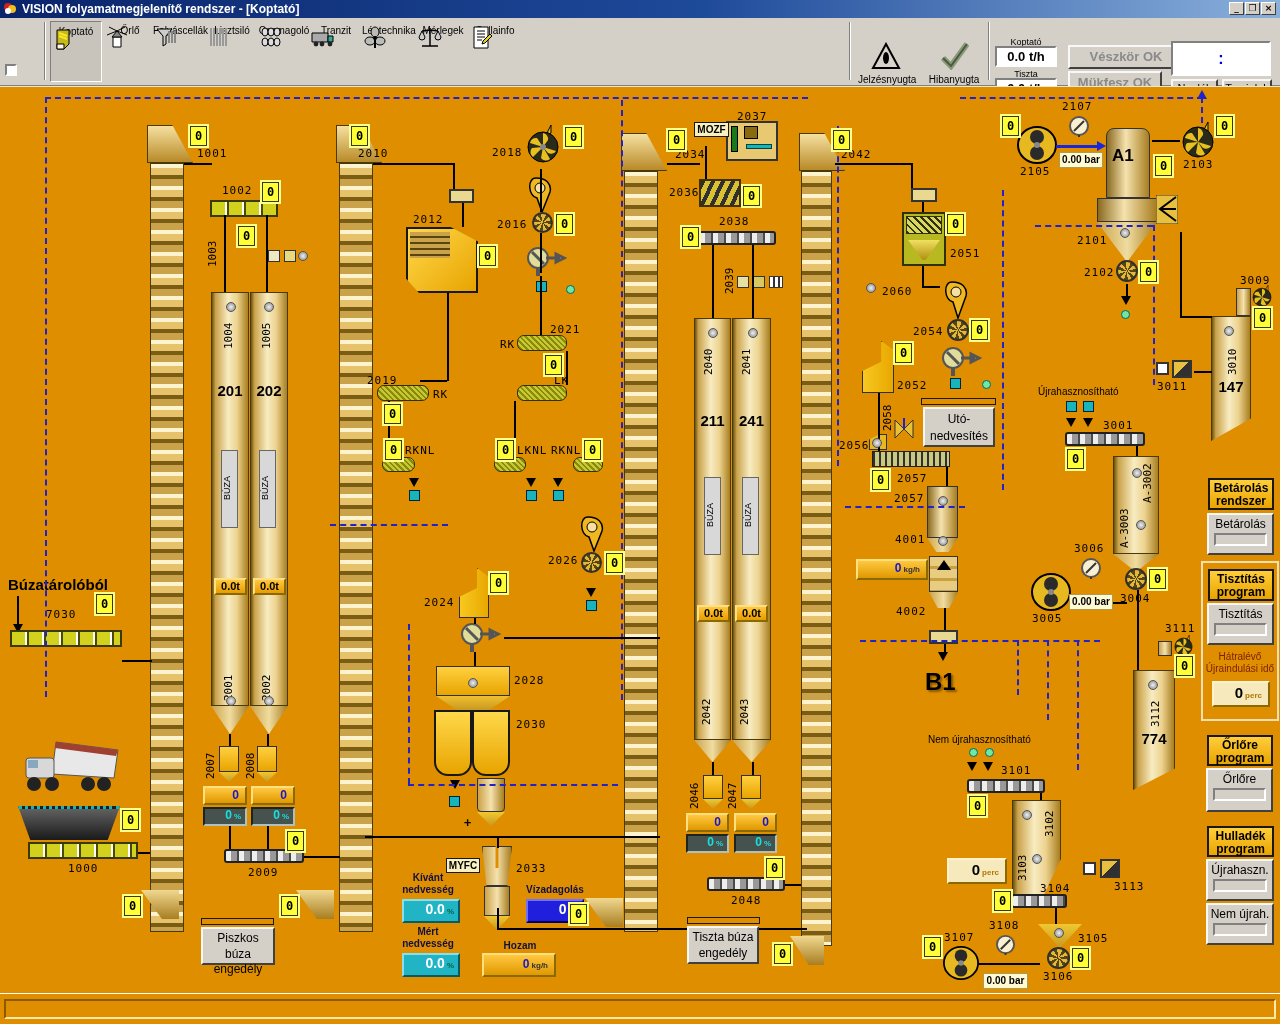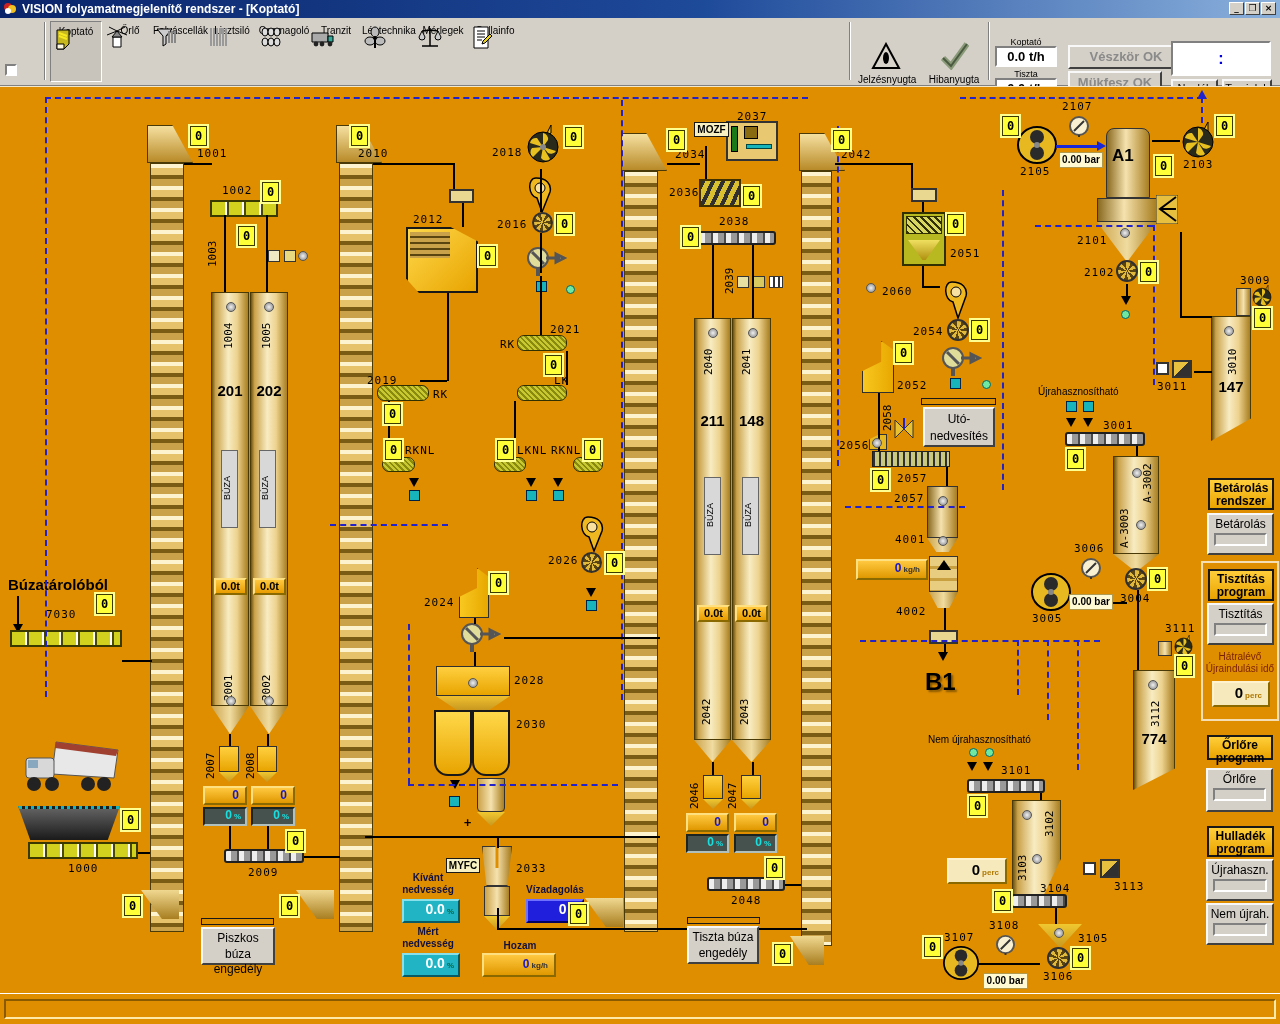--- a/index.html
+++ b/index.html
@@ -474,21 +474,21 @@
 <div class="abs" style="left:753px;top:276px;width:12px;height:12px;background:#d8c860;border:1px solid #333"></div>
 <div class="abs" style="left:769px;top:276px;width:14px;height:12px;background:repeating-linear-gradient(90deg,#fff 0 3px,#333 3px 5px);border:1px solid #333"></div>
 
 <div class="abs silo" style="left:694px;top:318px;width:37px;height:422px"></div>
 <div class="abs silo" style="left:732px;top:318px;width:39px;height:422px"></div>
 <div class="abs sens" style="left:708px;top:328px"></div>
 <div class="abs sens" style="left:748px;top:328px"></div>
 <div class="abs vt" style="left:702px;top:342px;width:12px;height:40px">2040</div>
 <div class="abs vt" style="left:740px;top:342px;width:12px;height:40px">2041</div>
 <div class="abs slab" style="left:694px;top:412px;width:37px">211</div>
-<div class="abs slab" style="left:732px;top:412px;width:39px">148</div>
+<div class="abs slab" style="left:732px;top:412px;width:39px">241</div>
 <div class="abs buza" style="left:704px;top:477px;width:17px;height:78px">BÚZA</div>
 <div class="abs buza" style="left:742px;top:477px;width:17px;height:78px">BÚZA</div>
 <div class="abs dw" style="left:697px;top:605px;width:33px;height:17px">0.0t</div>
 <div class="abs dw" style="left:735px;top:605px;width:33px;height:17px">0.0t</div>
 <div class="abs vt" style="left:700px;top:692px;width:12px;height:40px">2042</div>
 <div class="abs vt" style="left:738px;top:692px;width:12px;height:40px">2043</div>
 <div class="abs cone" style="left:694px;top:740px;width:37px;height:22px"></div>
 <div class="abs cone" style="left:732px;top:740px;width:39px;height:22px"></div>
 <div class="abs vt" style="left:688px;top:778px;width:12px;height:36px">2046</div>
 <div class="abs vt" style="left:726px;top:778px;width:12px;height:36px">2047</div>
@@ -673,21 +673,21 @@
 <div class="abs vt" style="left:1149px;top:696px;width:12px;height:36px">3112</div>
 <div class="abs slab" style="left:1133px;top:730px;width:42px">774</div>
 
 <div class="abs phdr" style="left:1208px;top:478px;width:66px;height:32px">Betárolás rendszer</div>
 <div class="abs gbtn" style="left:1207px;top:513px;width:67px;height:42px"><span>Betárolás</span><div class="slot"></div></div>
 <div class="abs" style="left:1201px;top:561px;width:78px;height:160px;border:2px solid #f5deb3"></div>
 <div class="abs phdr" style="left:1208px;top:569px;width:66px;height:32px">Tisztítás program</div>
 <div class="abs gbtn" style="left:1207px;top:603px;width:67px;height:42px"><span>Tisztítás</span><div class="slot"></div></div>
 <div class="abs mini" style="left:1204px;top:651px;width:72px;color:#7a1f00">Hátralévő Újraindulási idő</div>
 <div class="abs dperc" style="left:1212px;top:681px;width:58px;height:26px"><span>0</span><span class="u" style="color:#b07800">perc</span></div>
-<div class="abs phdr" style="left:1207px;top:735px;width:66px;height:25px">Őrlőre program</div>
+<div class="abs phdr" style="left:1207px;top:735px;width:66px;height:31px">Őrlőre program</div>
 <div class="abs gbtn" style="left:1206px;top:768px;width:67px;height:44px"><span>Őrlőre</span><div class="slot"></div></div>
 <div class="abs phdr" style="left:1207px;top:826px;width:67px;height:31px">Hulladék program</div>
 <div class="abs gbtn" style="left:1206px;top:859px;width:68px;height:42px"><span>Újrahaszn.</span><div class="slot"></div></div>
 <div class="abs gbtn" style="left:1206px;top:903px;width:68px;height:42px"><span>Nem újrah.</span><div class="slot"></div></div>
 
 <div class="abs mini" style="left:928px;top:734px;width:130px;text-align:left">Nem újrahasznosítható</div>
 <div class="abs gdot" style="left:969px;top:748px"></div>
 <div class="abs gdot" style="left:985px;top:748px"></div>
 <div class="abs arr" style="left:967px;top:762px"></div>
 <div class="abs arr" style="left:983px;top:762px"></div>

